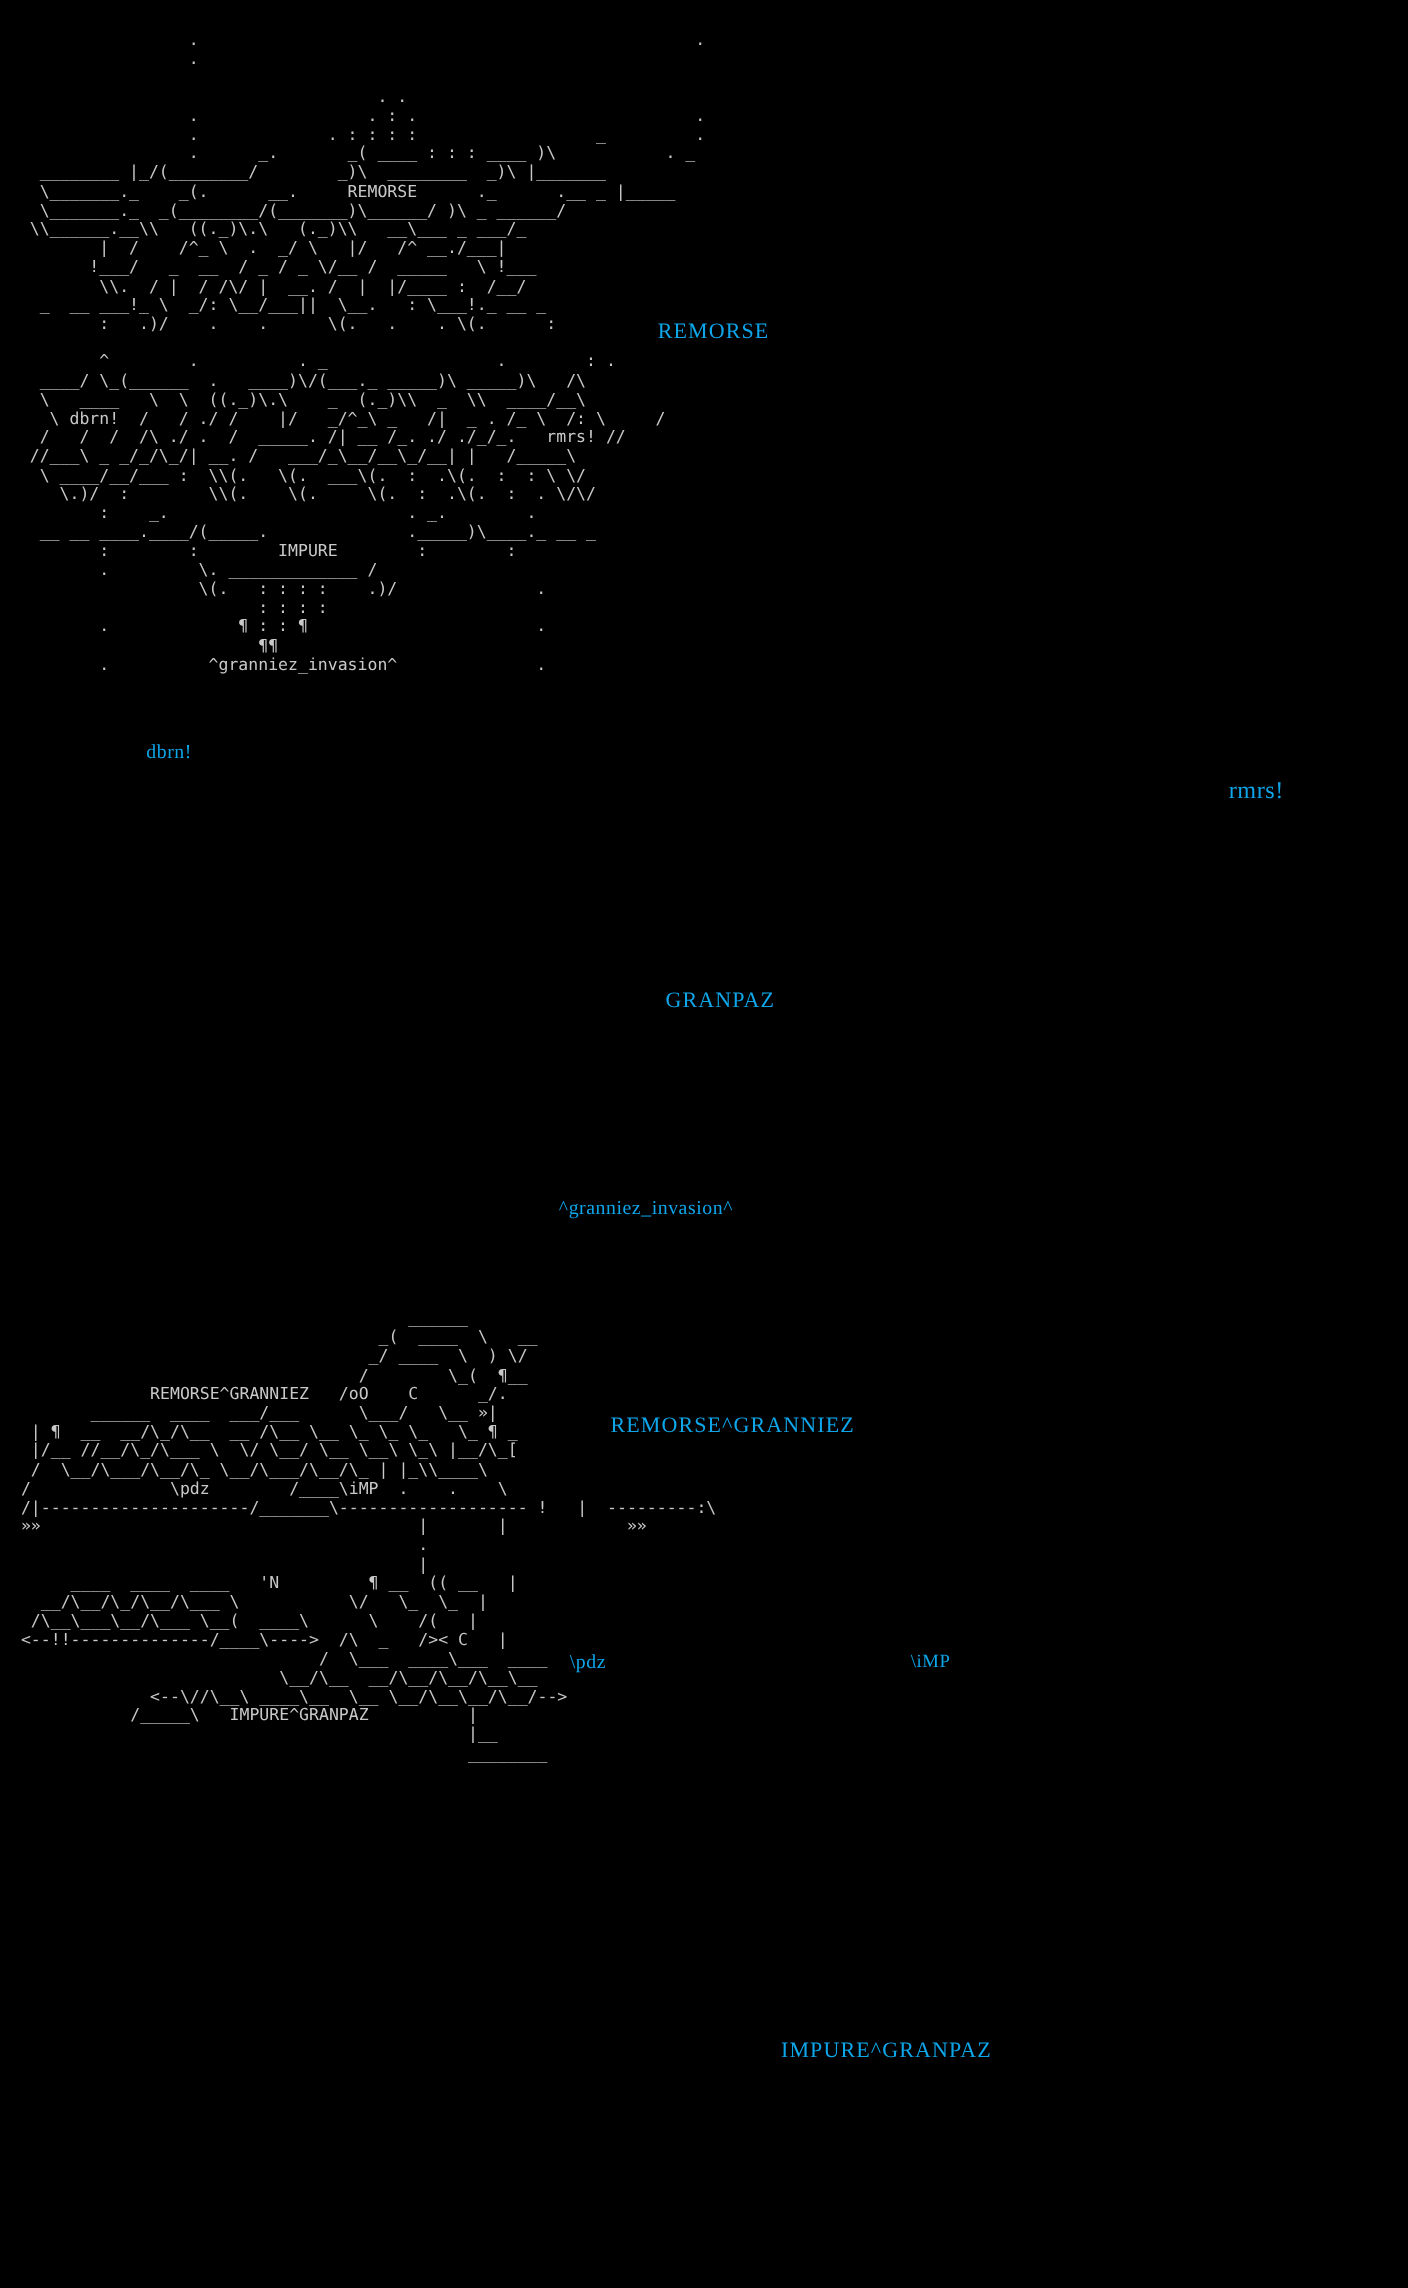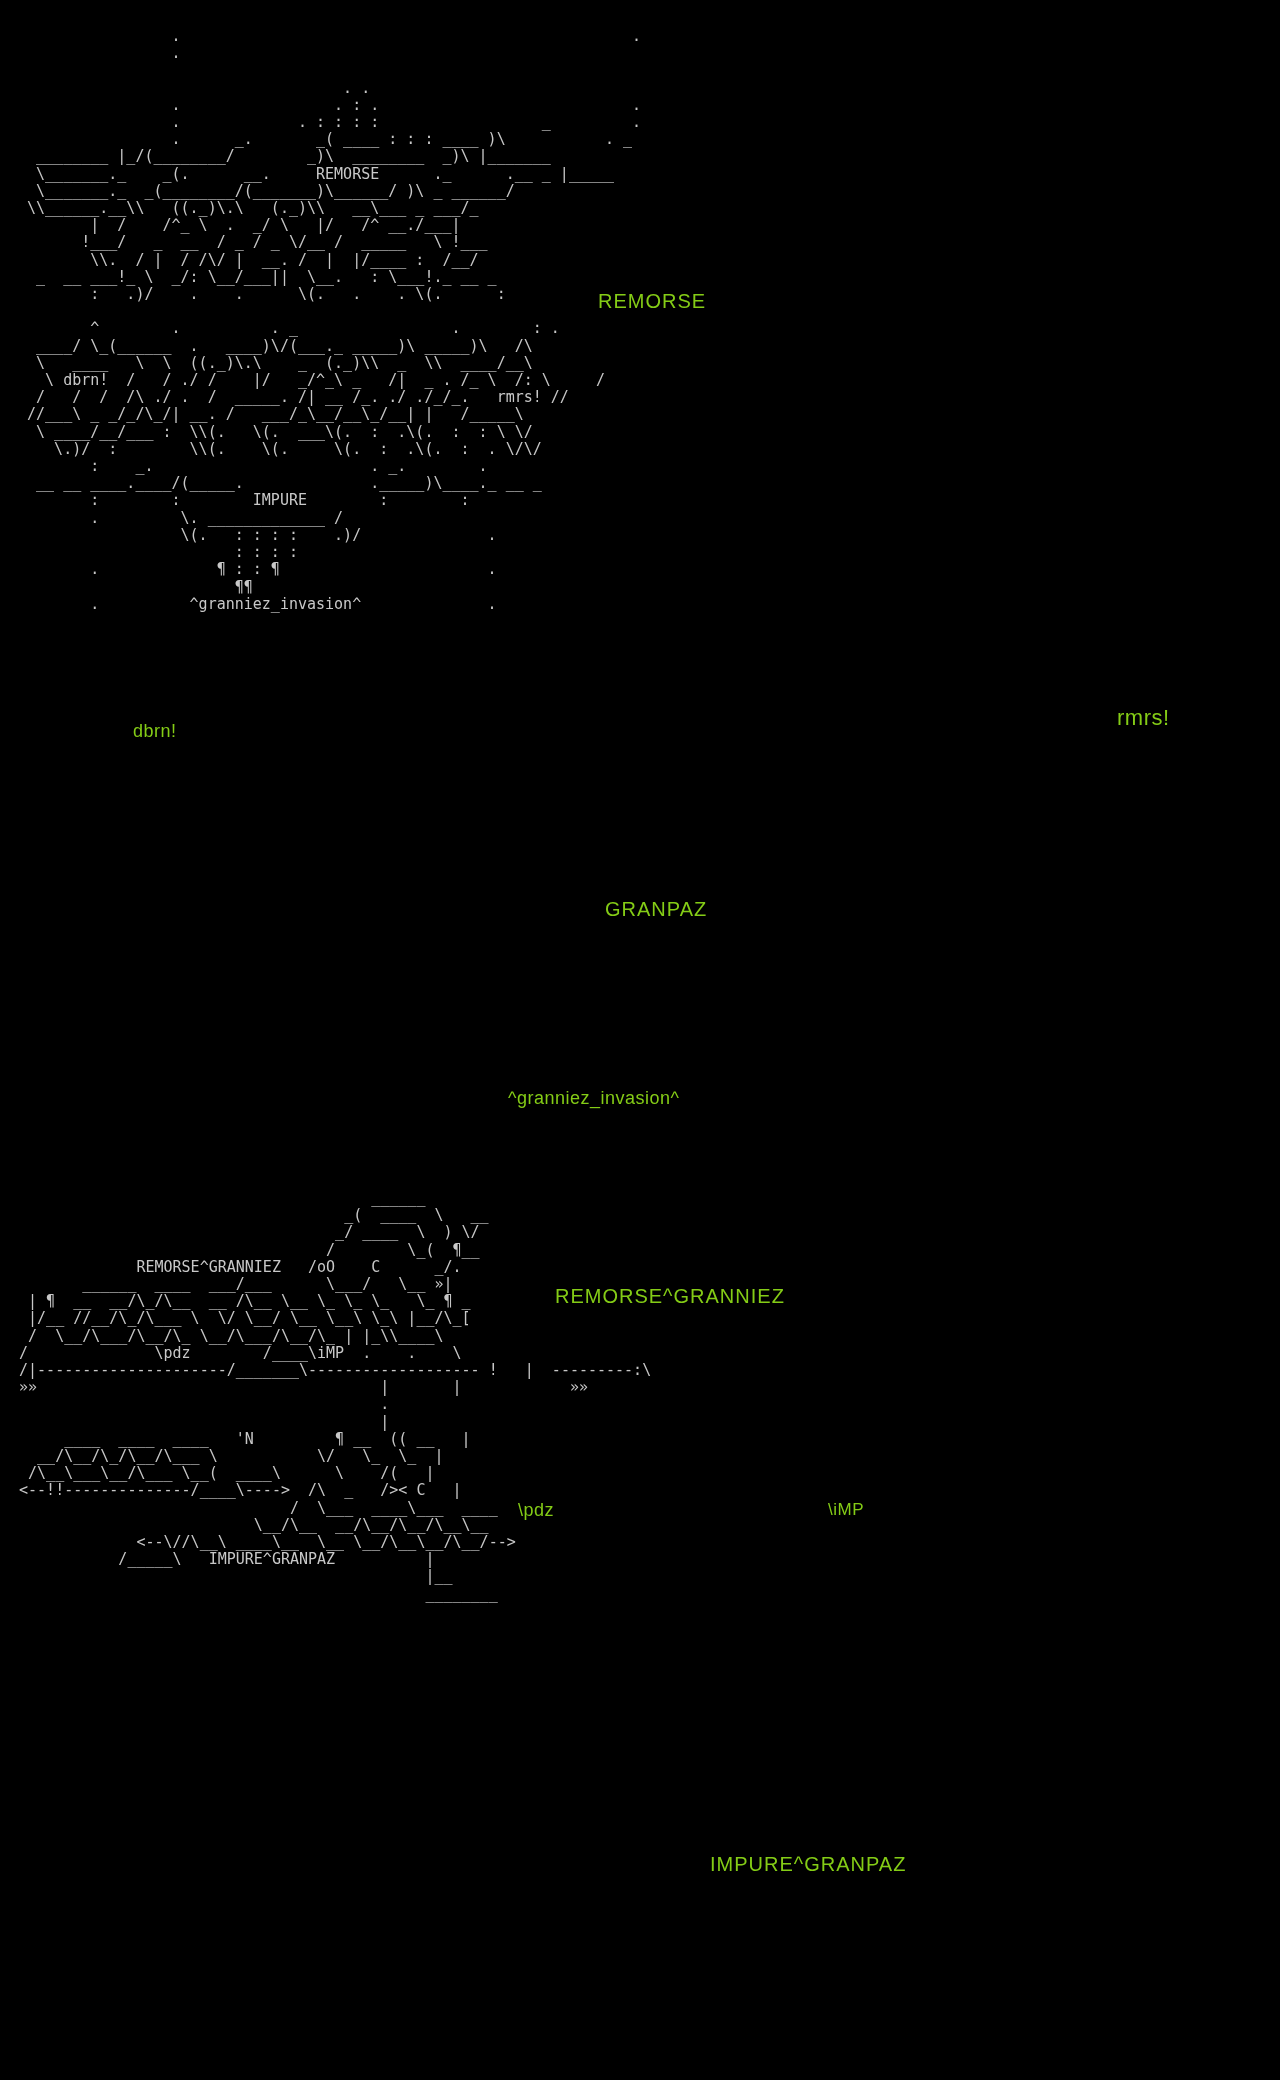--- a/index.html
+++ b/index.html
@@ -35,33 +35,33 @@
     left: 18px;
     top: 28px;
   }
   #block-bottom {
     position: absolute;
     left: 10px;
     top: 1190px;
   }
   .label {
     position: absolute;
-    color: #84cc16;
-    font-family: Liberation Sans, sans-serif;
+    color: #0ea5e9;
+    font-family: Liberation Serif, serif;
     font-size: 20px;
     letter-spacing: 1px;
     white-space: pre;
   }
   .label.small {
     font-size: 17px;
     letter-spacing: 0.5px;
   }
   #label-remorse   { left: 598px; top: 290px; }
   #label-impure    { left: 605px; top: 898px; }
-  #label-dbrn      { left: 133px; top: 673px; font-size: 18px; margin-top: 48px; }
+  #label-dbrn      { left: 133px; top: 673px; font-size: 18px; }
   #label-rmrs      { left: 1117px; top: 705px; font-size: 22px; }
   #label-signature { left: 508px; top: 1088px; font-size: 18px; }
   #label-remorse-granniez { left: 555px; top: 1285px; }
   #label-impure-granpaz   { left: 710px; top: 1853px; }
   #label-pdz       { left: 518px; top: 1500px; font-size: 18px; }
   #label-imp       { left: 828px; top: 1500px; font-size: 17px; text-align: right; }
 </style>
 </head>
 <body style="background: rgb(0, 0, 0);">
 

